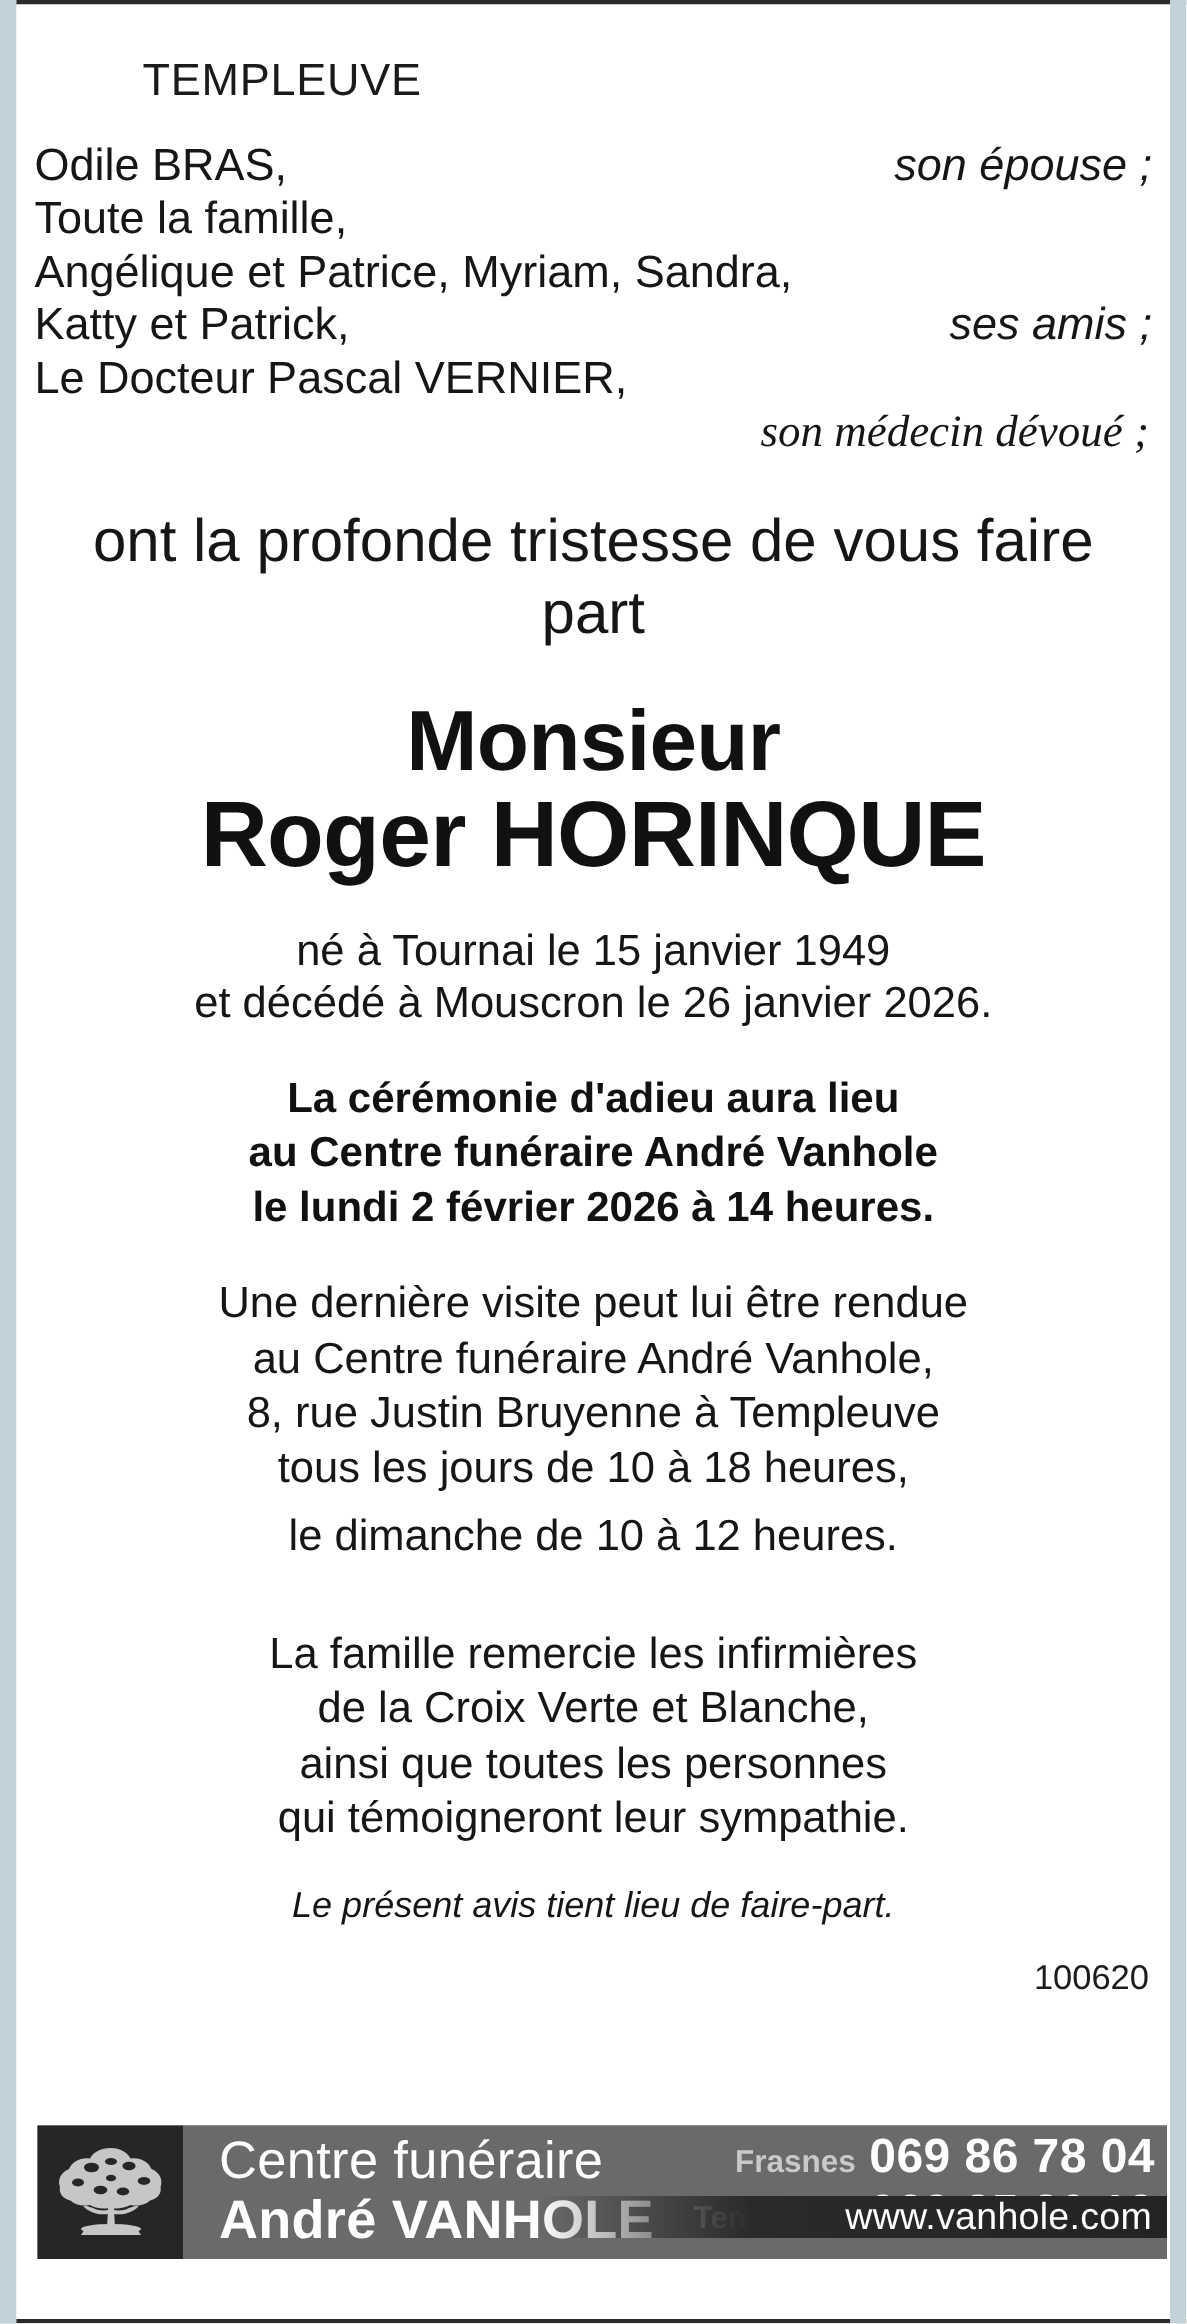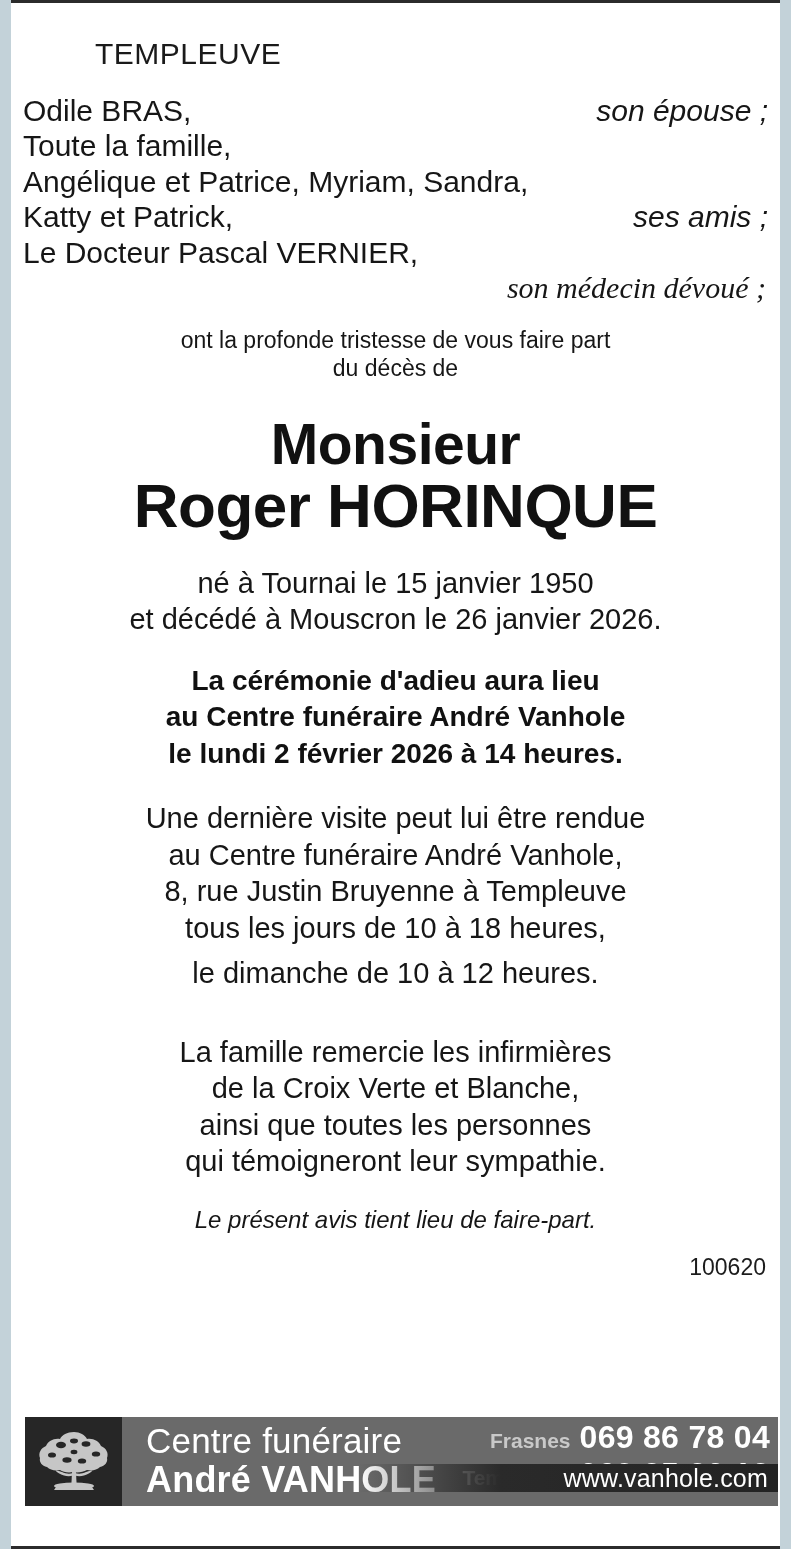--- a/index.html
+++ b/index.html
@@ -79,23 +79,23 @@
   .rel-rel  { font-style: italic; }
   .rel-rel-right {
     text-align: right;
     font-style: italic;
     display: block;
     padding-right: 2px;
     font-family: Liberation Serif, serif;
   }
 
   .announce {
-    margin-top: 22px;
-    text-align: center;
-    font-size: 23px;
+    margin-top: 32px;
+    text-align: center;
+    font-size: 40px;
     color: #161616;
     line-height: 1.2;
   }
 
   
   .deceased {
     margin-top: 32px;
     text-align: center;
     color: #111111;
     font-weight: bold;
@@ -294,31 +294,30 @@
       </div>
 
       <div>
         <span class="rel-rel-right">son médecin dévoué ;</span>
       </div>
 
     </div>
 
     <div class="announce">
       <div>ont la profonde tristesse de vous faire part</div>
-      <div>du décès de</div>
     </div>
 
     <div class="deceased">
       <div class="title-line">Monsieur</div>
       <div class="name-line">Roger HORINQUE</div>
     </div>
 
 
     <div class="birth-death">
-      <div>né à Tournai le 15 janvier 1950</div>
+      <div>né à Tournai le 15 janvier 1949</div>
       <div>et décédé à Mouscron le 26 janvier 2026.</div>
     </div>
 
     <div class="ceremony">
       <div>La cérémonie d'adieu aura lieu</div>
       <div>au Centre funéraire André Vanhole</div>
       <div>le lundi 2 février 2026 à 14 heures.</div>
     </div>
 
     <div class="visit">

